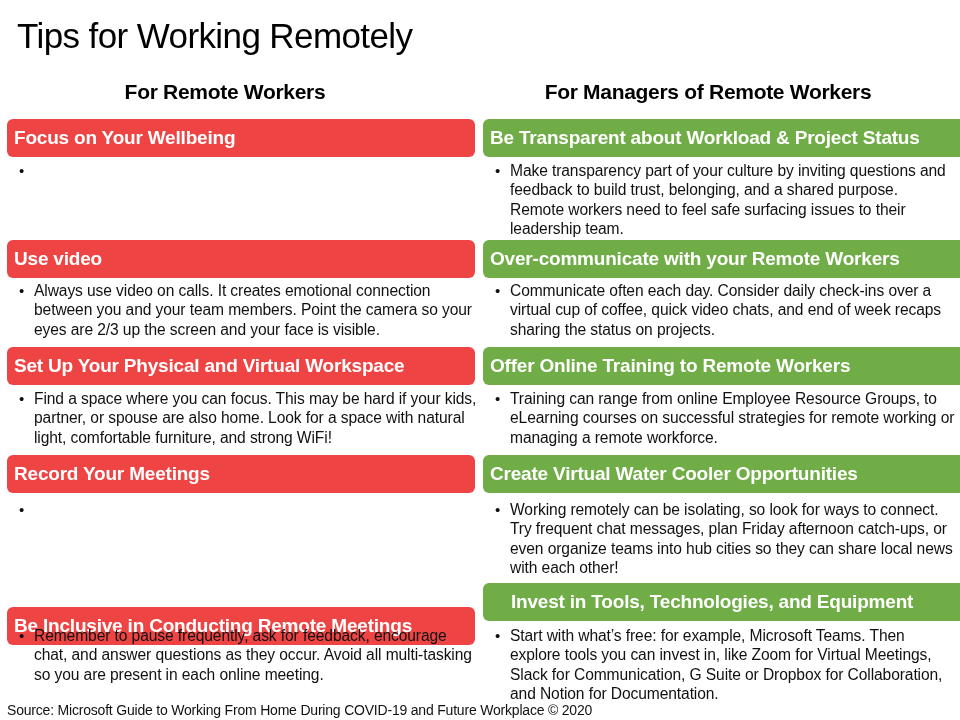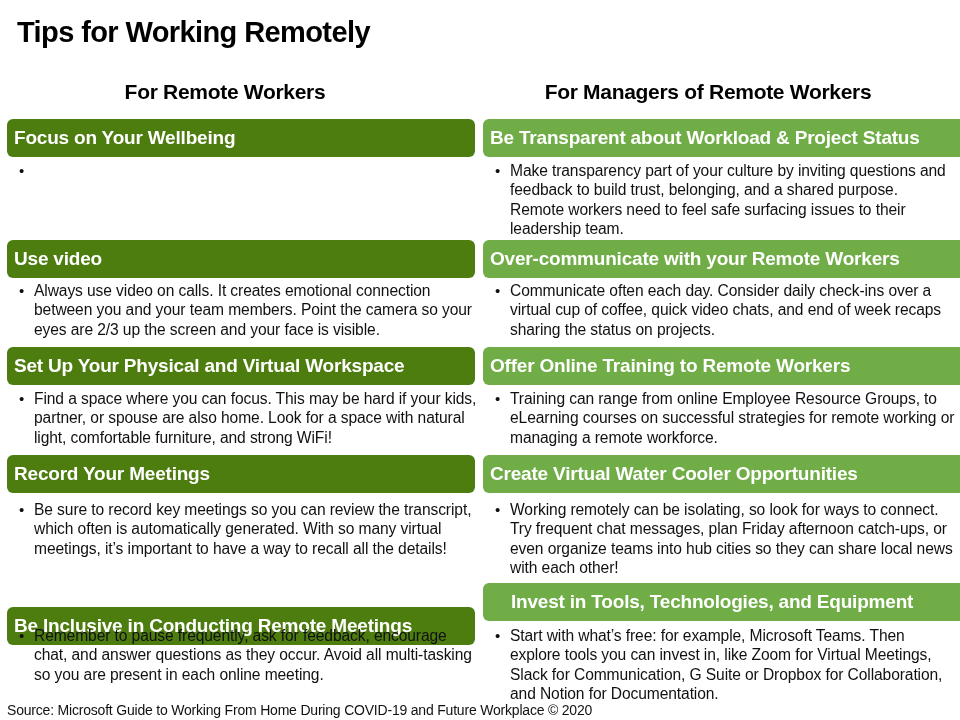--- a/index.html
+++ b/index.html
@@ -1,20 +1,20 @@
 <!DOCTYPE html>
 <html><head>
 <meta charset="utf-8">
 <style>
   html, body { margin:0; padding:0; background:#ffffff; }
   body { width:960px; height:720px; position:relative; overflow:hidden; font-family:"Liberation Sans", sans-serif; color:#111; }
-  .title { position:absolute; left:17px; top:16px; font-size:29px; font-weight:bold; letter-spacing:-0.6px; color:#000; }
+  .title { position:absolute; left:17px; top:16px; font-size:35px; font-weight:normal; letter-spacing:-0.6px; color:#000; }
   .col-head { position:absolute; top:80px; font-size:21px; font-weight:bold; color:#000; text-align:center; letter-spacing:-0.3px; }
   .hdr { position:absolute; height:38px; border-radius:6px; color:#fff; font-weight:bold; font-size:19px; line-height:38px; padding-left:7px; box-sizing:border-box; white-space:nowrap; letter-spacing:-0.2px; }
-  .blue { background:#4d7c0f; left:7px; width:468px; }
+  .blue { background:#ef4444; left:7px; width:468px; }
   .green { background:#70ad47; left:483px; width:492px; }
   .body { position:absolute; font-size:15.6px; line-height:19.4px; color:#111; padding-left:26px; box-sizing:border-box; letter-spacing:-0.1px; }
   .body.l { left:8px; width:470px; }
   .body.r { left:484px; width:472px; }
   .bullet { position:absolute; left:11px; top:0; font-size:15px; }
   .source { position:absolute; left:7px; top:702px; font-size:14px; color:#111; letter-spacing:-0.2px; }
 </style>
 </head>
 <body>
 
@@ -37,21 +37,20 @@
 
   <div class="hdr blue" style="top:347px;">Set Up Your Physical and Virtual Workspace</div>
   <div class="body l" style="top:389px;">
     <span class="bullet">•</span>
     <span>Find a space where you can focus. This may be hard if your kids, partner, or spouse are also home. Look for a space with natural light, comfortable furniture, and strong WiFi!</span>
   </div>
 
   <div class="hdr blue" style="top:455px;">Record Your Meetings</div>
   <div class="body l" style="top:500px;">
     <span class="bullet">•</span>
-    <span>Be sure to record key meetings so you can review the transcript, which often is automatically generated. With so many virtual meetings, it’s important to have a way to recall all the details!</span>
   </div>
 
   <div class="hdr blue" style="top:583px;margin-top:24px;">Be Inclusive in Conducting Remote Meetings</div>
   <div class="body l" style="top:626px;">
     <span class="bullet">•</span>
     <span>Remember to pause frequently, ask for feedback, encourage chat, and answer questions as they occur. Avoid all multi-tasking so you are present in each online meeting.</span>
   </div>
 </div>
 
 <div>

